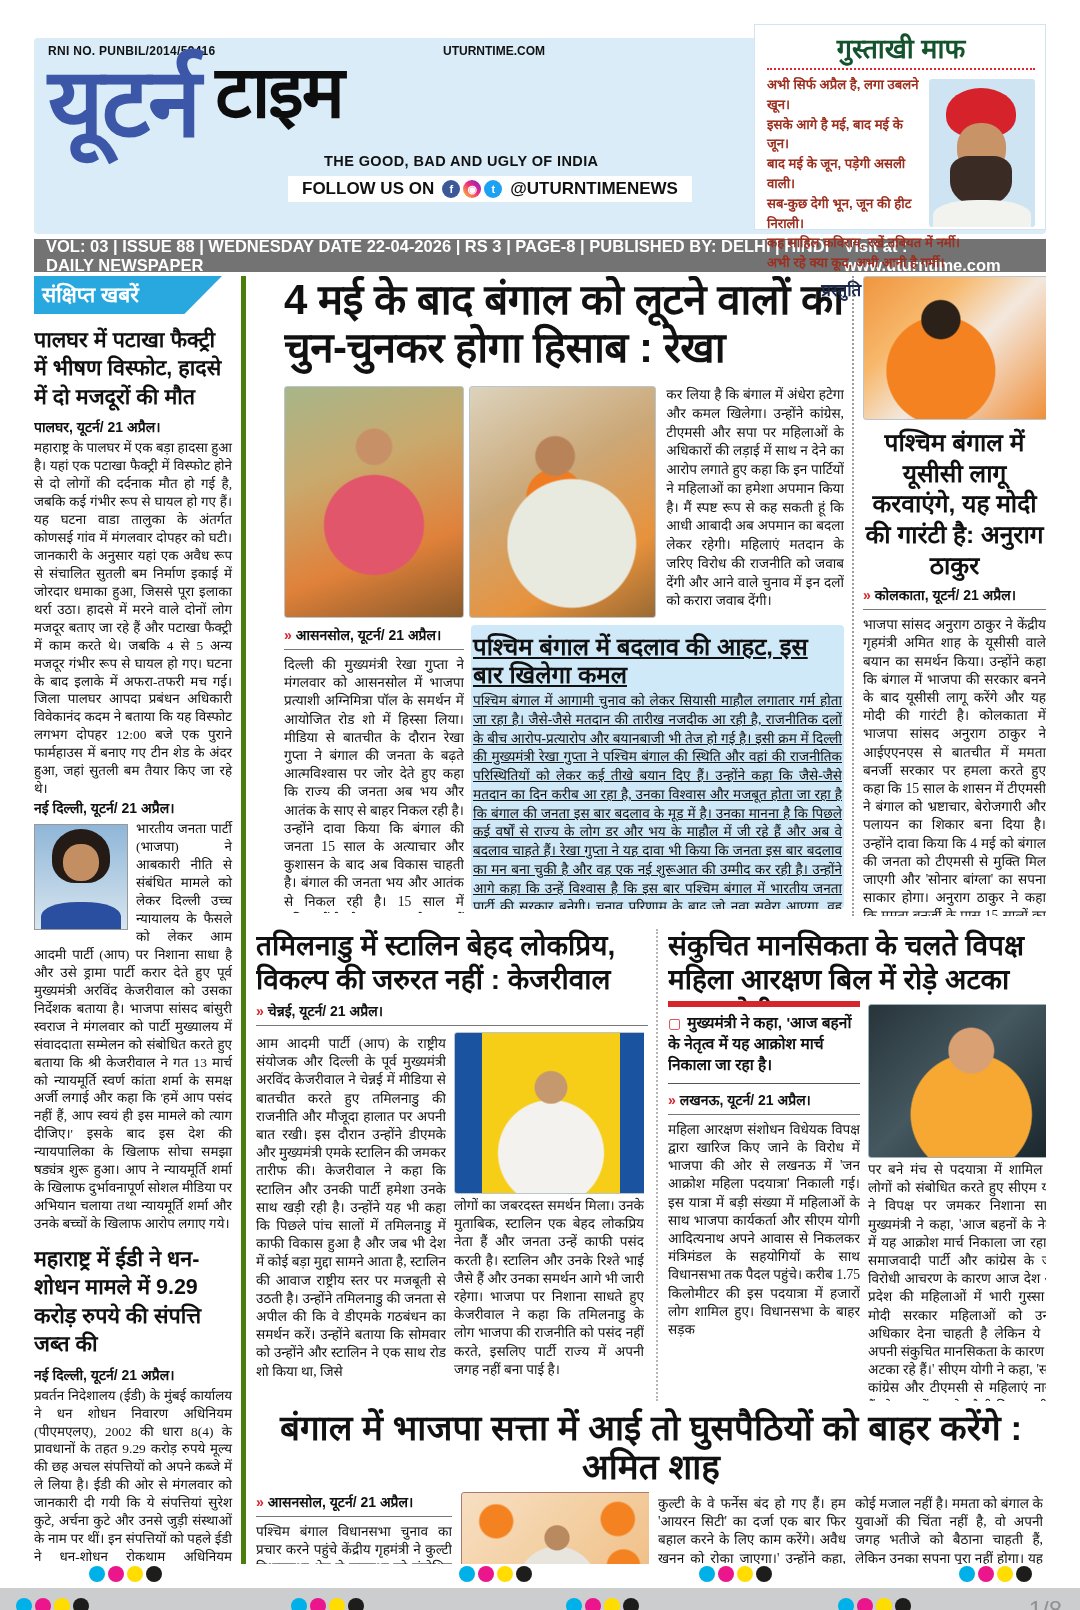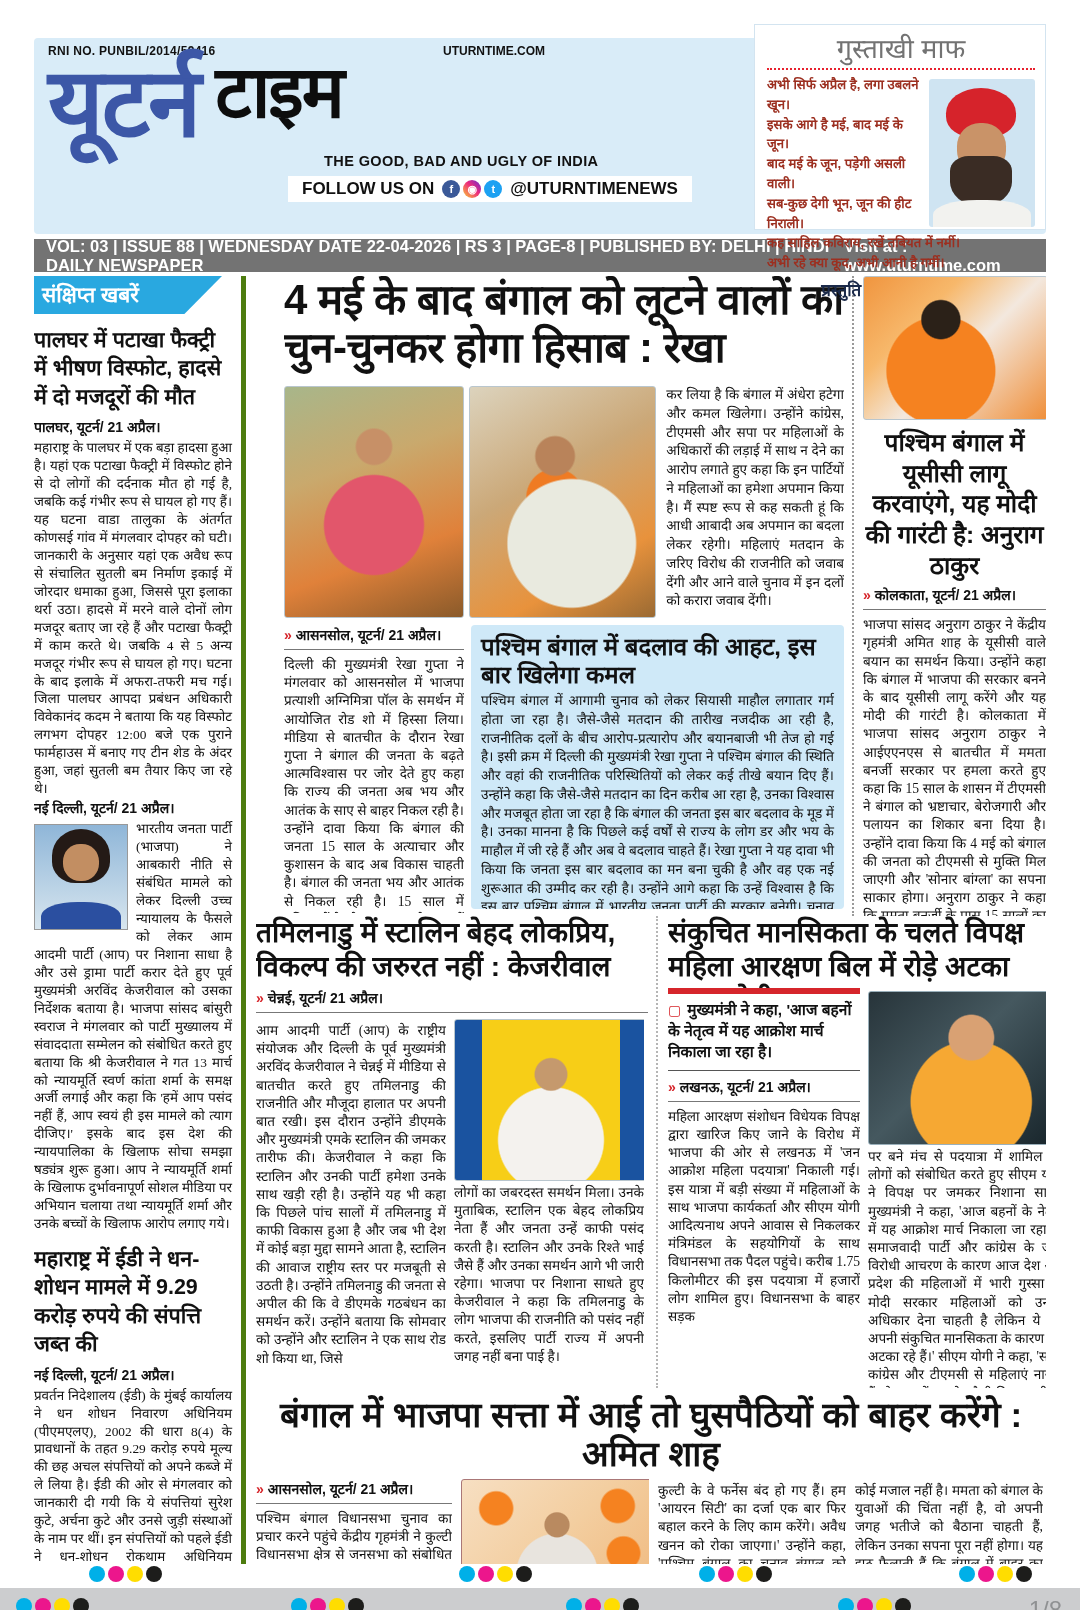--- a/index.html
+++ b/index.html
@@ -24,21 +24,21 @@
     font-family:"Liberation Sans",sans-serif;font-weight:bold;font-size:17px;}
   .socials{display:flex;gap:3px;}
   .soc{width:18px;height:18px;border-radius:50%;color:#fff;font-size:11px;line-height:18px;text-align:center;font-weight:bold;}
   .soc.fb{background:#3b5998;}
   .soc.ig{background:linear-gradient(45deg,#f9ce34,#ee2a7b 55%,#6228d7);}
   .soc.tw{background:#1da1f2;}
 
   
   .gustakhi{position:absolute;right:0;top:-14px;width:292px;height:206px;background:#ffffff;
     border:1px solid #d3e4f0;padding:4px 10px 0 12px;box-sizing:border-box;}
-  .gus-title{color:#737373;font-weight:normal;font-size:27px;text-align:center;font-family:"Liberation Sans",sans-serif;}
+  .gus-title{color:#14532d;font-weight:bold;font-size:27px;text-align:center;font-family:"Liberation Sans",sans-serif;}
   .gus-dots{border-top:2px dotted #e8212e;margin:2px 0 5px 0;}
   .gus-photo{float:right;width:106px;height:148px;margin:4px 0 0 6px;position:relative;background:#cfe4f2;overflow:hidden;border-radius:3px;}
   .turban{position:absolute;top:6%;left:16%;width:66%;height:34%;background:#d6232b;border-radius:50% 50% 42% 42%;}
   .face{position:absolute;top:30%;left:26%;width:47%;height:34%;background:#c99368;border-radius:46%;}
   .beard{position:absolute;top:52%;left:20%;width:58%;height:34%;background:#3a2c24;border-radius:30% 30% 48% 48%;}
   .shirt{position:absolute;bottom:-4%;left:4%;width:92%;height:22%;background:#f2f2ef;border-radius:45% 45% 0 0;}
   .gus-line{color:#9c2f20;font-weight:bold;font-size:13.2px;line-height:1.5;font-family:"Liberation Sans",sans-serif;}
   .gus-credit{clear:both;text-align:center;font-size:17px;font-weight:bold;color:#1b2a4a;padding-top:5px;}
 
   
@@ -74,34 +74,34 @@
     linear-gradient(160deg,#a8b68a 0%,#c9a96d 35%,#e0813a 70%,#8a5a2a 100%);}
   .ph-lead2{width:186px;height:230px;background:
     radial-gradient(circle at 46% 30%,#b9835a 10%,transparent 11%),
     radial-gradient(circle at 55% 68%,#e9eadf 34%,transparent 35%),
     radial-gradient(circle at 46% 48%,#ef7b23 18%,transparent 19%),
     linear-gradient(150deg,#dcd3bd 0%,#cba878 40%,#e8923c 75%,#9a6a33 100%);}
   .lead-textR{width:178px;margin-left:5px;font-size:13.6px;line-height:1.38;text-align:justify;overflow:hidden;height:232px;}
   .lead-bottom{display:flex;margin-top:7px;gap:7px;}
   .lead-textL{width:180px;flex:none;overflow:hidden;height:288px;}
   .rule{border-top:1.5px solid #777;margin:5px 0 6px 0;}
-  .bluebox{flex:1;background:#cfe9f8;border-radius:4px;padding:8px 10px;height:268px;overflow:hidden;}
+  .bluebox{flex:1;background:#cfe9f8;border-radius:4px;padding:8px 2px;height:268px;overflow:hidden;text-decoration:underline;}
   .bluebox h3{margin:0 0 4px 0;font-family:"Liberation Sans",sans-serif;font-size:24px;line-height:1.15;}
   .bluebox p{margin:0;font-size:13.6px;line-height:1.38;text-align:justify;}
 
   
   .ucc-col{flex:1;border-left:2px dotted #9a9a9a;margin-left:8px;padding-left:9px;overflow:hidden;}
   .ph-ucc{width:100%;height:142px;background:
     radial-gradient(circle at 42% 30%,#2b2118 13%,transparent 14%),
     radial-gradient(circle at 42% 66%,#f58220 38%,transparent 39%),
     linear-gradient(135deg,#f0953f 0%,#f7b86b 30%,#f3e8de 55%,#ef8f3a 100%);}
   .ucc-h{font-family:"Liberation Sans",sans-serif;font-weight:800;font-size:24.5px;line-height:1.25;text-align:center;margin:8px 0 4px 0;}
 
   
-  .row-b{display:flex;height:472px;overflow:hidden;margin-top:0;}
+  .row-b{display:flex;height:472px;overflow:hidden;margin-top:13px;}
   .kej{width:392px;flex:none;}
   .sec-h{font-family:"Liberation Sans",sans-serif;font-weight:800;font-size:28px;line-height:1.2;height:72px;overflow:hidden;}
   .two-col{display:flex;gap:8px;}
   .kcol{width:190px;flex:none;overflow:hidden;}
   .ph-kej{width:192px;height:160px;background:
     radial-gradient(circle at 50% 34%,#c5996d 11%,transparent 12%),
     radial-gradient(circle at 50% 75%,#f4f2ee 34%,transparent 35%),
     linear-gradient(90deg,#1a53a0 0 14%,#f7ce17 14% 86%,#1a53a0 86%);}
   .yogi{flex:1;padding-left:10px;border-left:2px dotted #b5b5b5;margin-left:8px;overflow:hidden;}
   .quote-box{border-top:6px solid #d6252b;border-bottom:1.5px solid #555;padding:6px 2px 7px 0;margin-bottom:6px;}

